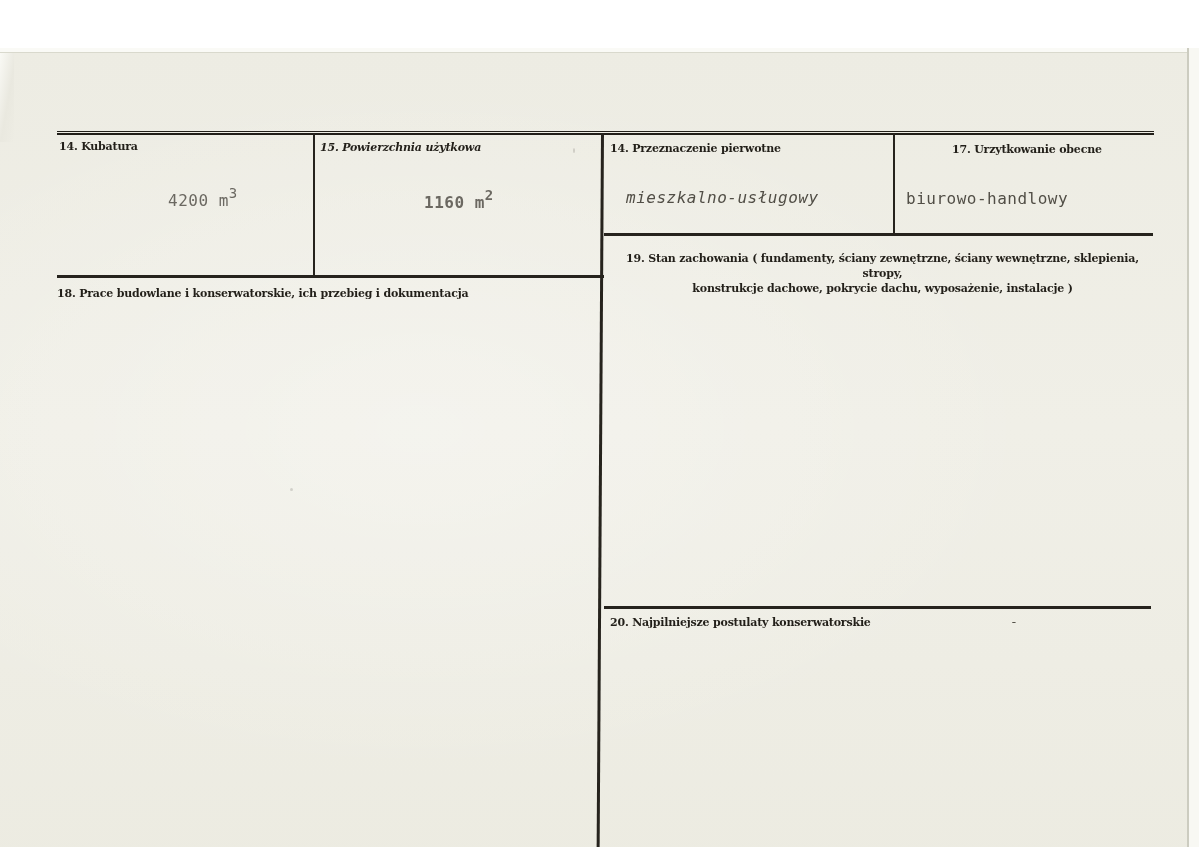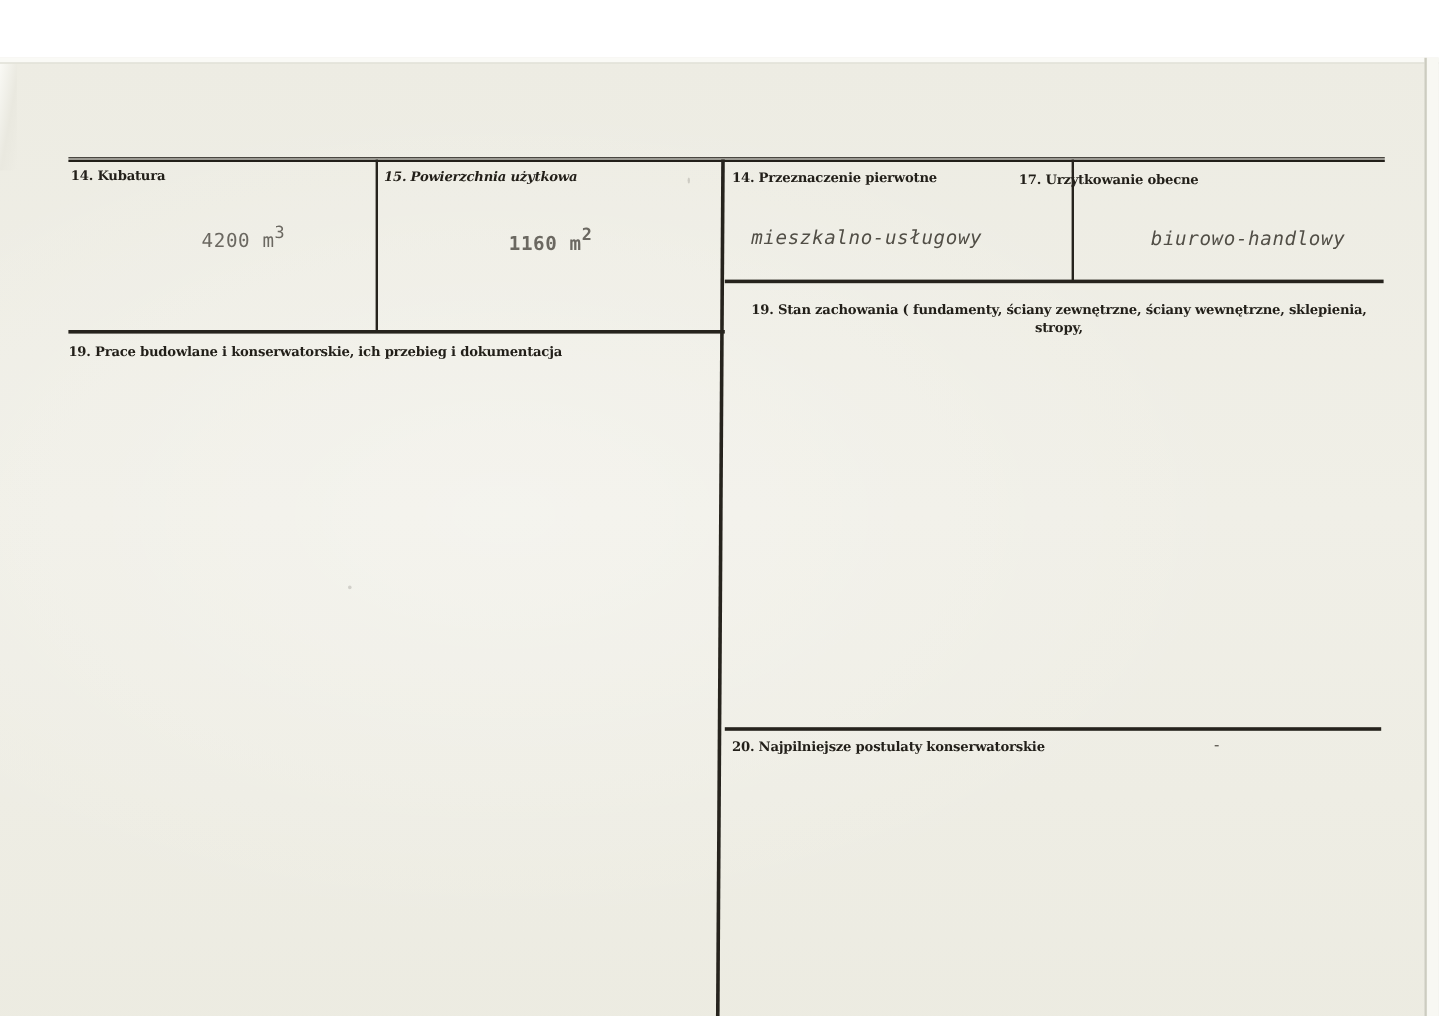--- a/index.html
+++ b/index.html
@@ -79,31 +79,32 @@
       <span>1160 m</span><span class="sup">2</span>
     </div>
   </div>
 
   <div>
     <div class="lbl" style="left:610px;top:94px;">14. Przeznaczenie pierwotne</div>
     <div class="tw" style="left:626px;top:140px;font-style:italic;">mieszkalno-usługowy</div>
   </div>
 
   <div>
-    <div class="lbl" style="left:849px;top:95px;">17. Urzytkowanie obecne</div>
-    <div class="tw" style="left:959px;top:141px;font-style:italic;">biurowo-handlowy</div>
+    <div class="lbl" style="left:952px;top:95px;">17. Urzytkowanie obecne</div>
+    <div class="tw" style="left:906px;top:141px;">biurowo-handlowy</div>
   </div>
 
   <div>
-    <div class="lbl" style="left:57px;top:239px;">19. Prace budowlane i konserwatorskie, ich przebieg i dokumentacja</div>
+    <div class="lbl" style="left:57px;top:239px;">18. Prace budowlane i konserwatorskie, ich przebieg i dokumentacja</div>
   </div>
 
   <div>
     <div class="lbl lbl2" style="left:610px;top:203px;width:545px;text-align:center;">
       <span>19. Stan zachowania ( fundamenty, ściany zewnętrzne, ściany wewnętrzne, sklepienia, stropy,</span><br>
+      <span>konstrukcje dachowe, pokrycie dachu, wyposażenie, instalacje )</span>
     </div>
     <div class="tw tw2" style="left:621px;top:248px;width:500px;">
       <br>
     </div>
   </div>
 
   <div>
     <div class="lbl" style="left:610px;top:568px;">20. Najpilniejsze postulaty konserwatorskie</div>
     <div class="stray" style="left:1010px;top:566px;">-</div>
   </div>

